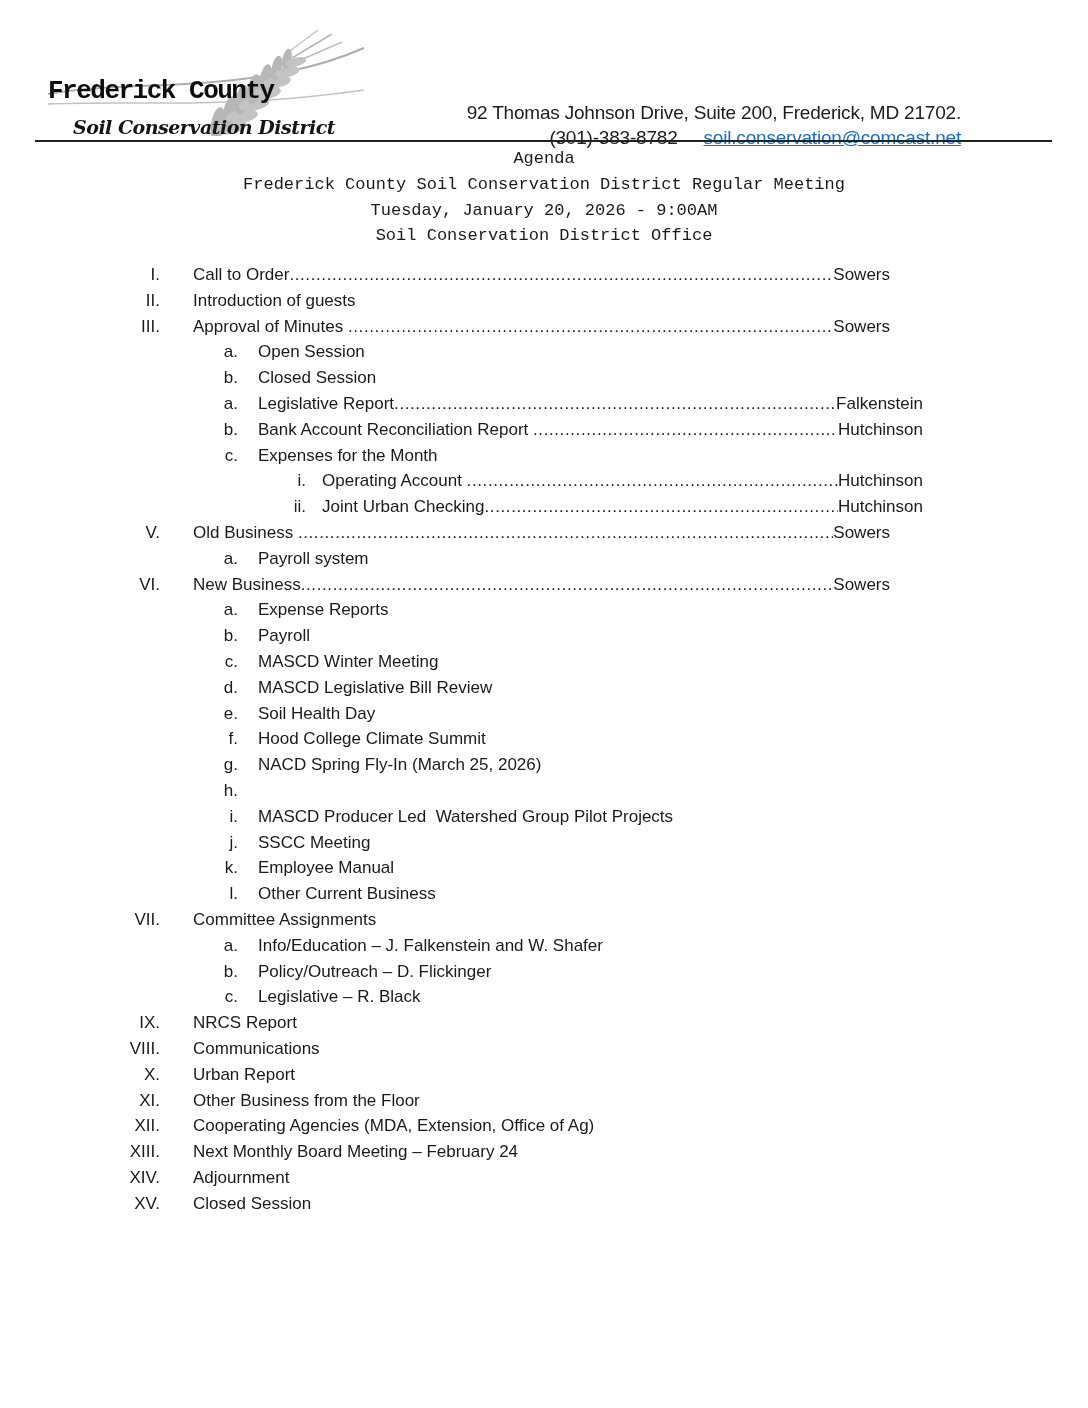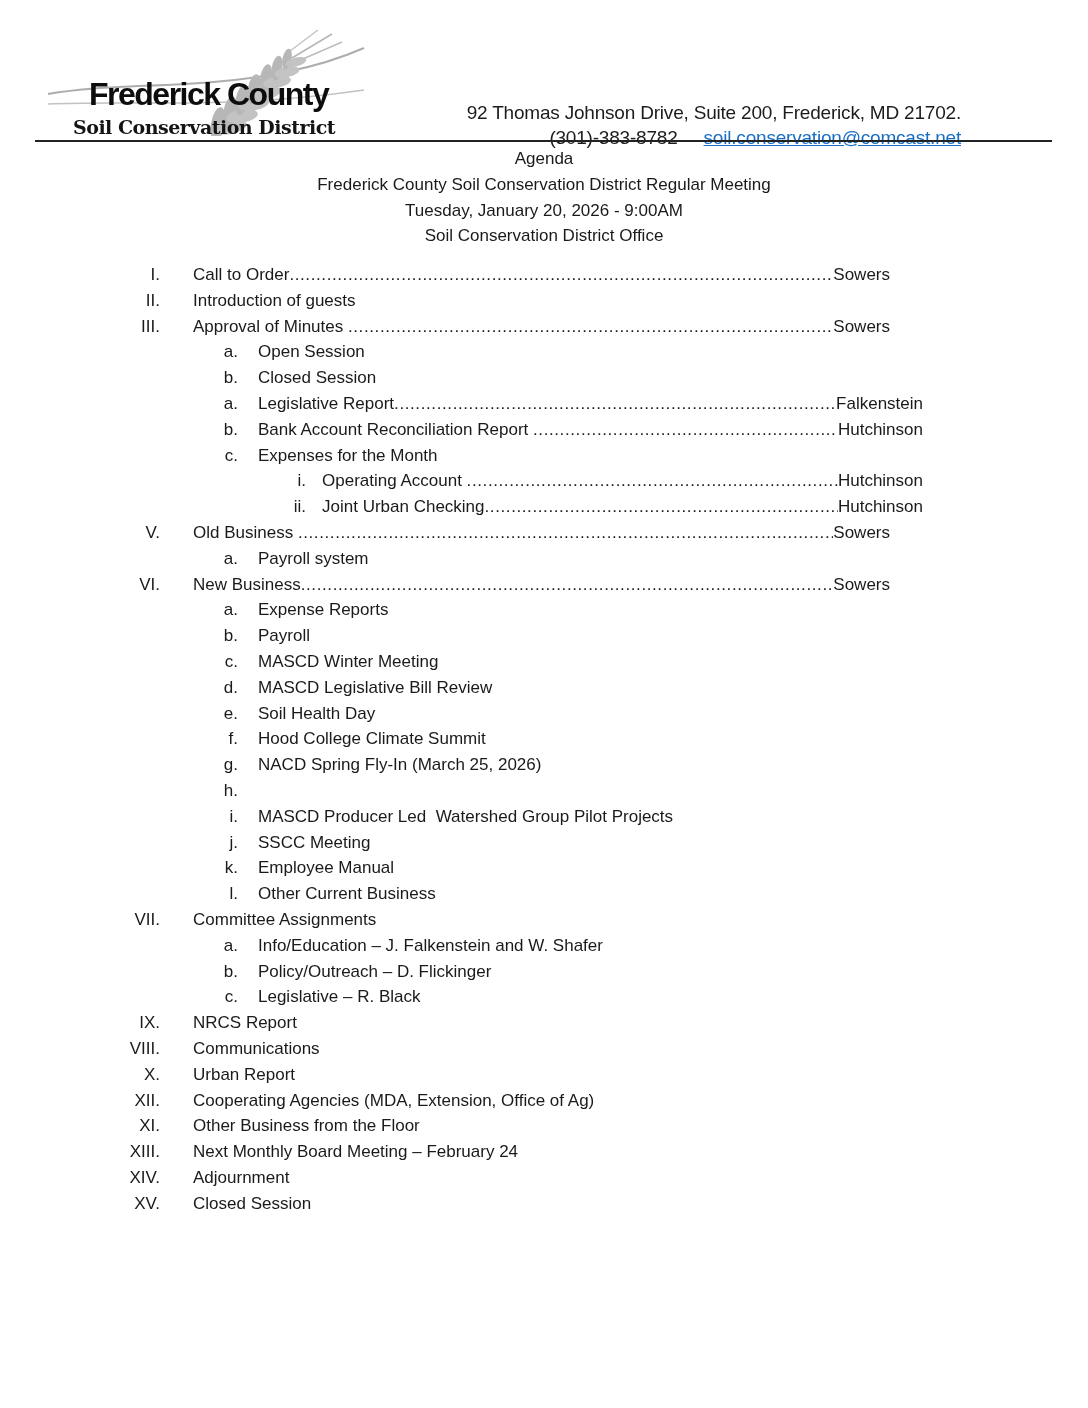--- a/index.html
+++ b/index.html
@@ -12,29 +12,28 @@
     color:#1a1a1a;
     overflow:hidden;
   }
   
   .logo{
     position:absolute;left:46px;top:30px;width:320px;height:106px;
   }
   .logo svg{position:absolute;left:0;top:0;}
   .logo-title{
     position:absolute;left:2px;top:46px;
-    font-family:Liberation Sans, sans-serif;
-    font-weight:bold;font-size:32px;letter-spacing:-1.5px;color:#0d0d0d;
+    font-family:Liberation Mono, monospace;
+    font-weight:bold;font-size:26px;letter-spacing:-1.5px;color:#0d0d0d;
     white-space:nowrap;
-    margin-left:41px;
   }
   .logo-subtitle{
     position:absolute;left:27px;top:86px;
     font-family:"DejaVu Serif","Liberation Serif",serif;
-    font-weight:bold;font-size:19px;letter-spacing:-0.5px;color:#141414;
+    font-weight:bold;font-style:italic;font-size:19px;letter-spacing:-0.5px;color:#141414;
     white-space:nowrap;
   }
   .address-block{
     position:absolute;top:76px;right:127px;
     text-align:right;
     font-size:19px;line-height:25px;color:#1c1c1c;
     letter-spacing:-0.2px;
     white-space:nowrap;
     margin-top:24px;
   }
@@ -42,21 +41,21 @@
   .phone{margin-right:26px;}
   .email-link{color:#1b6ec6;text-decoration:underline;}
   .rule{
     position:absolute;left:35px;right:36px;top:140px;
     border-top:2px solid #222222;height:0;
   }
   
   .title-block{
     position:absolute;top:146px;left:0;right:0;
     text-align:center;
-    font-size:17px;line-height:25.8px;
+    font-size:17px;line-height:25.8px;font-family:Liberation Mono, monospace;
   }
   
   .agenda{
     position:absolute;top:262px;left:0;right:0;
     font-size:17px;
   }
   .row{
     display:flex;align-items:baseline;
     height:25.8px;line-height:25.8px;
     white-space:nowrap;
@@ -269,28 +268,28 @@
       </div>
       <div class="row lvl0">
         <span class="num">VIII.</span>
         <span class="label">Communications</span>
       </div>
       <div class="row lvl0">
         <span class="num">X.</span>
         <span class="label">Urban Report</span>
       </div>
       <div class="row lvl0">
+        <span class="num">XI.</span>
+        <span class="label">Other Business from the Floor</span>
+      </div>
+      <div class="row lvl0">
         <span class="num">XII.</span>
         <span class="label">Cooperating Agencies (MDA, Extension, Office of Ag)</span>
       </div>
       <div class="row lvl0">
-        <span class="num">XI.</span>
-        <span class="label">Other Business from the Floor</span>
-      </div>
-      <div class="row lvl0">
         <span class="num">XIII.</span>
         <span class="label">Next Monthly Board Meeting – February 24</span>
       </div>
       <div class="row lvl0">
         <span class="num">XIV.</span>
         <span class="label">Adjournment</span>
       </div>
       <div class="row lvl0">
         <span class="num">XV.</span>
         <span class="label">Closed Session</span>

